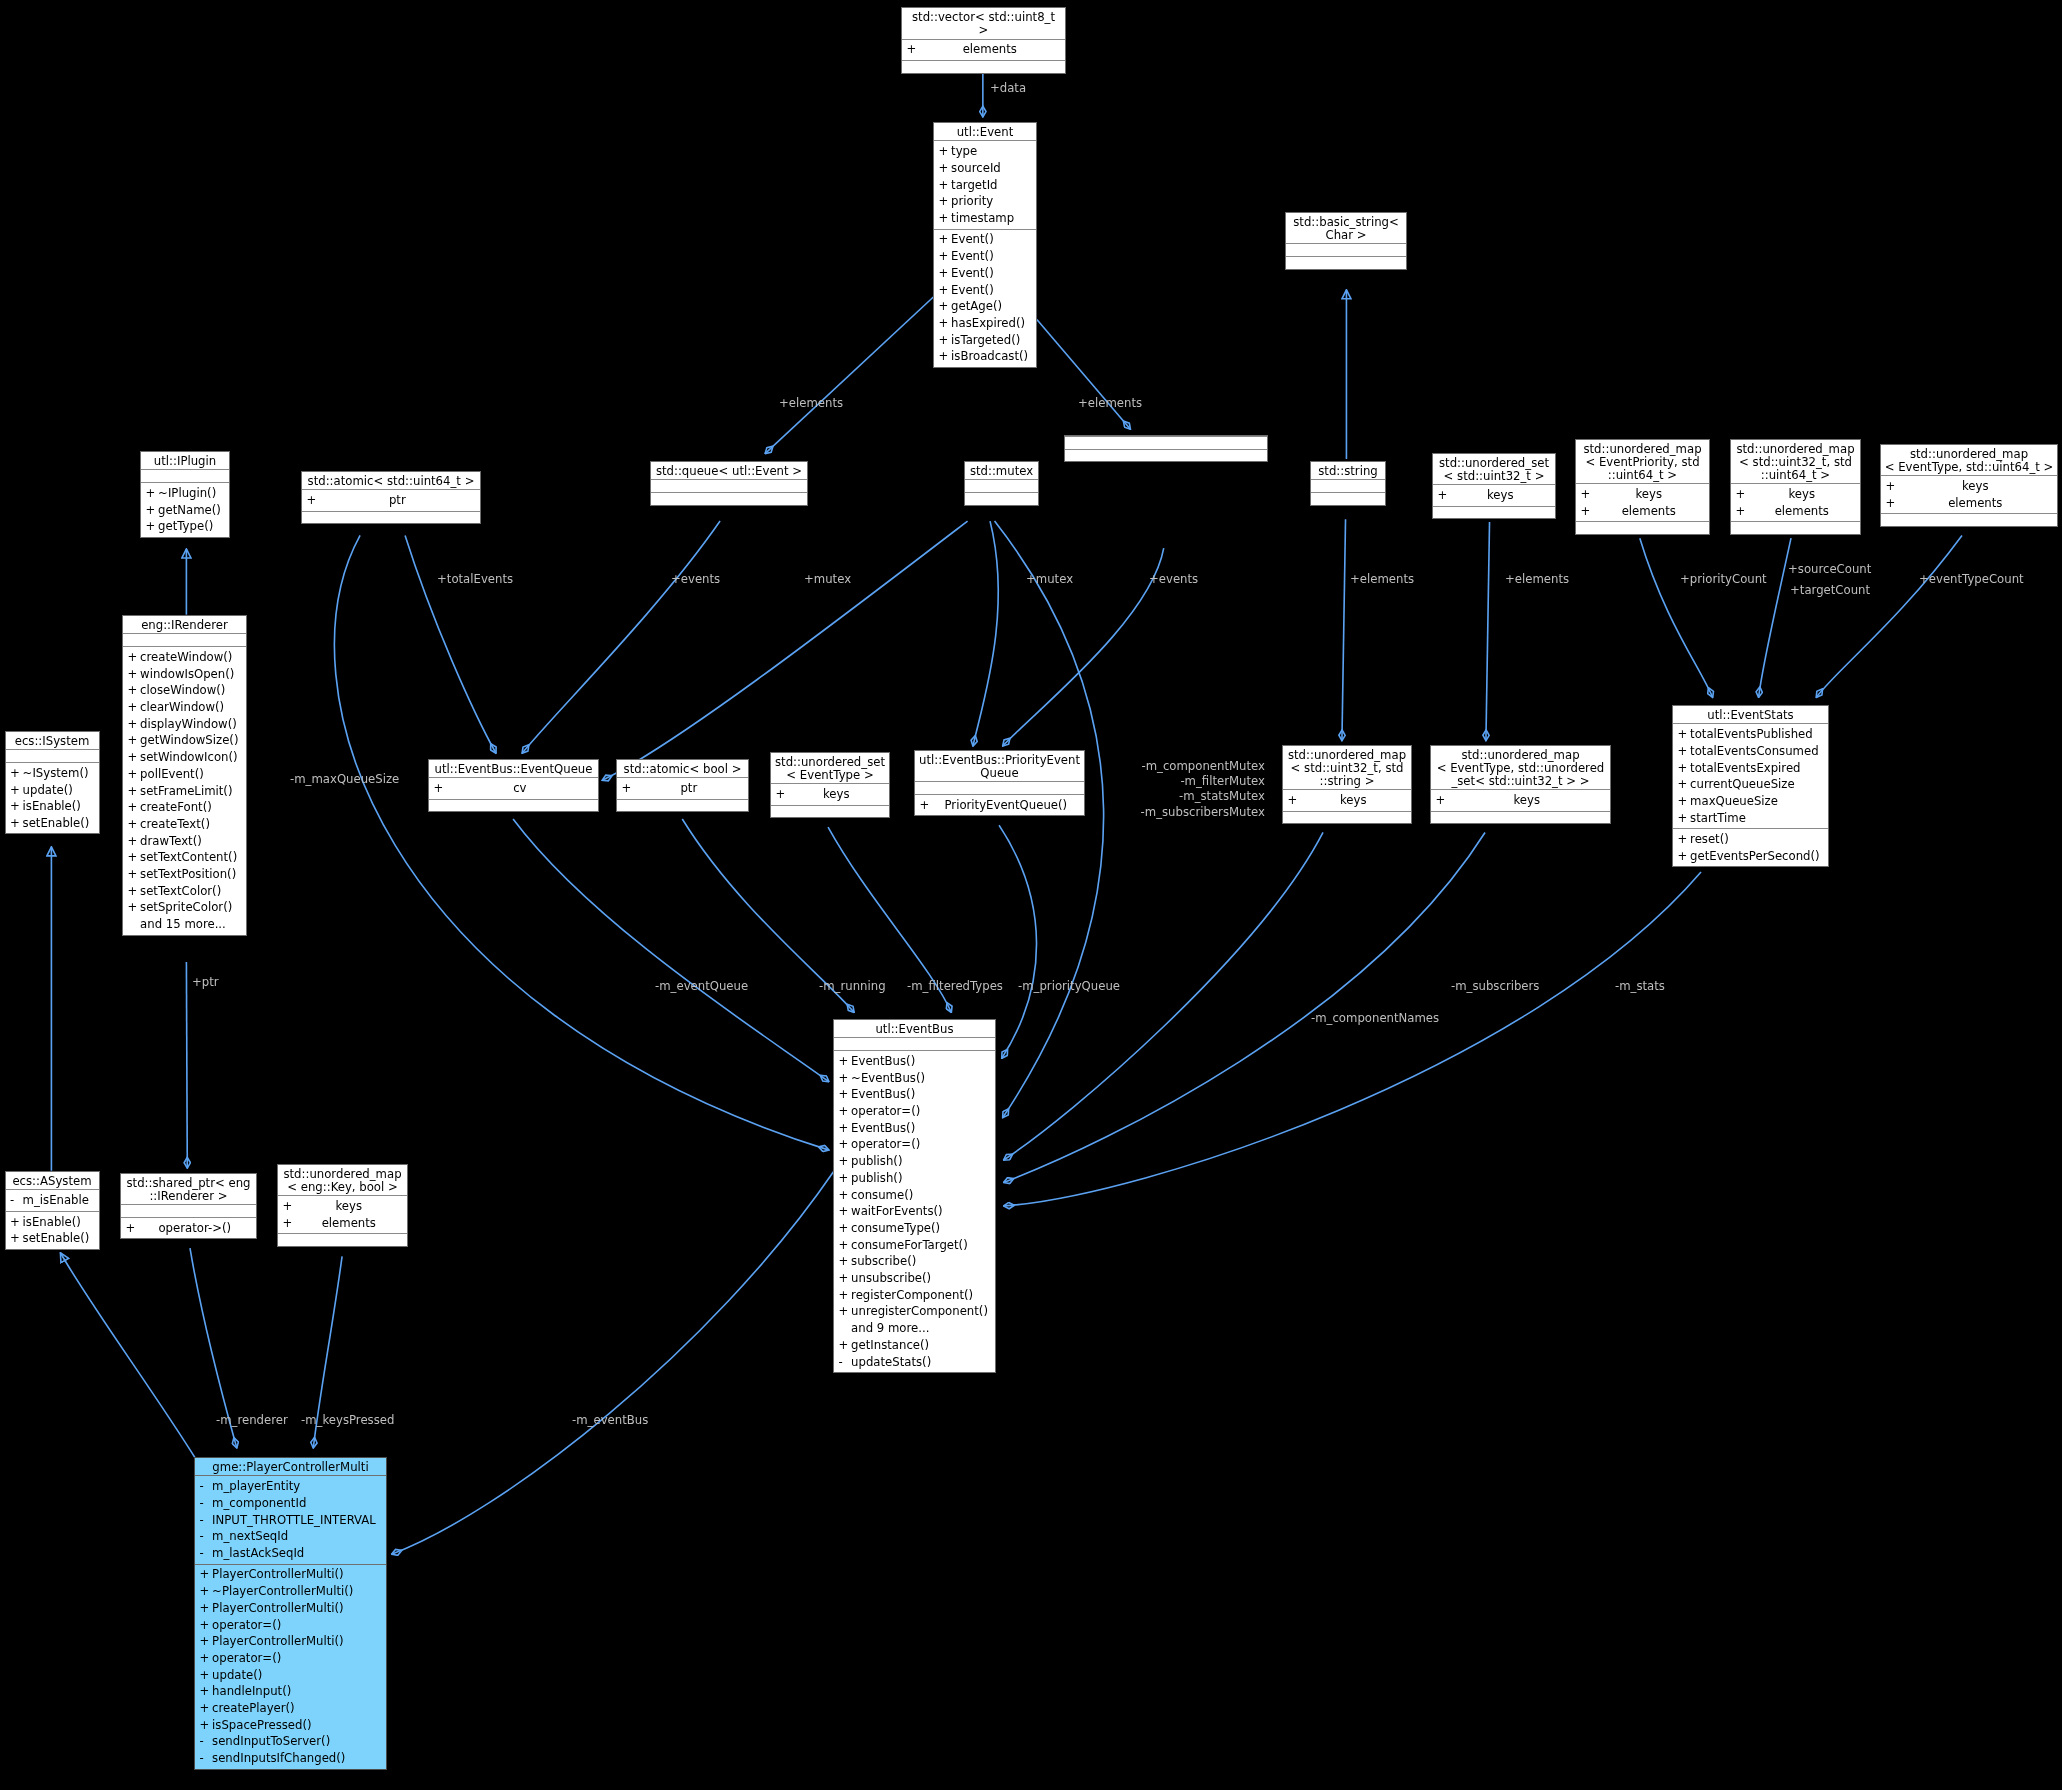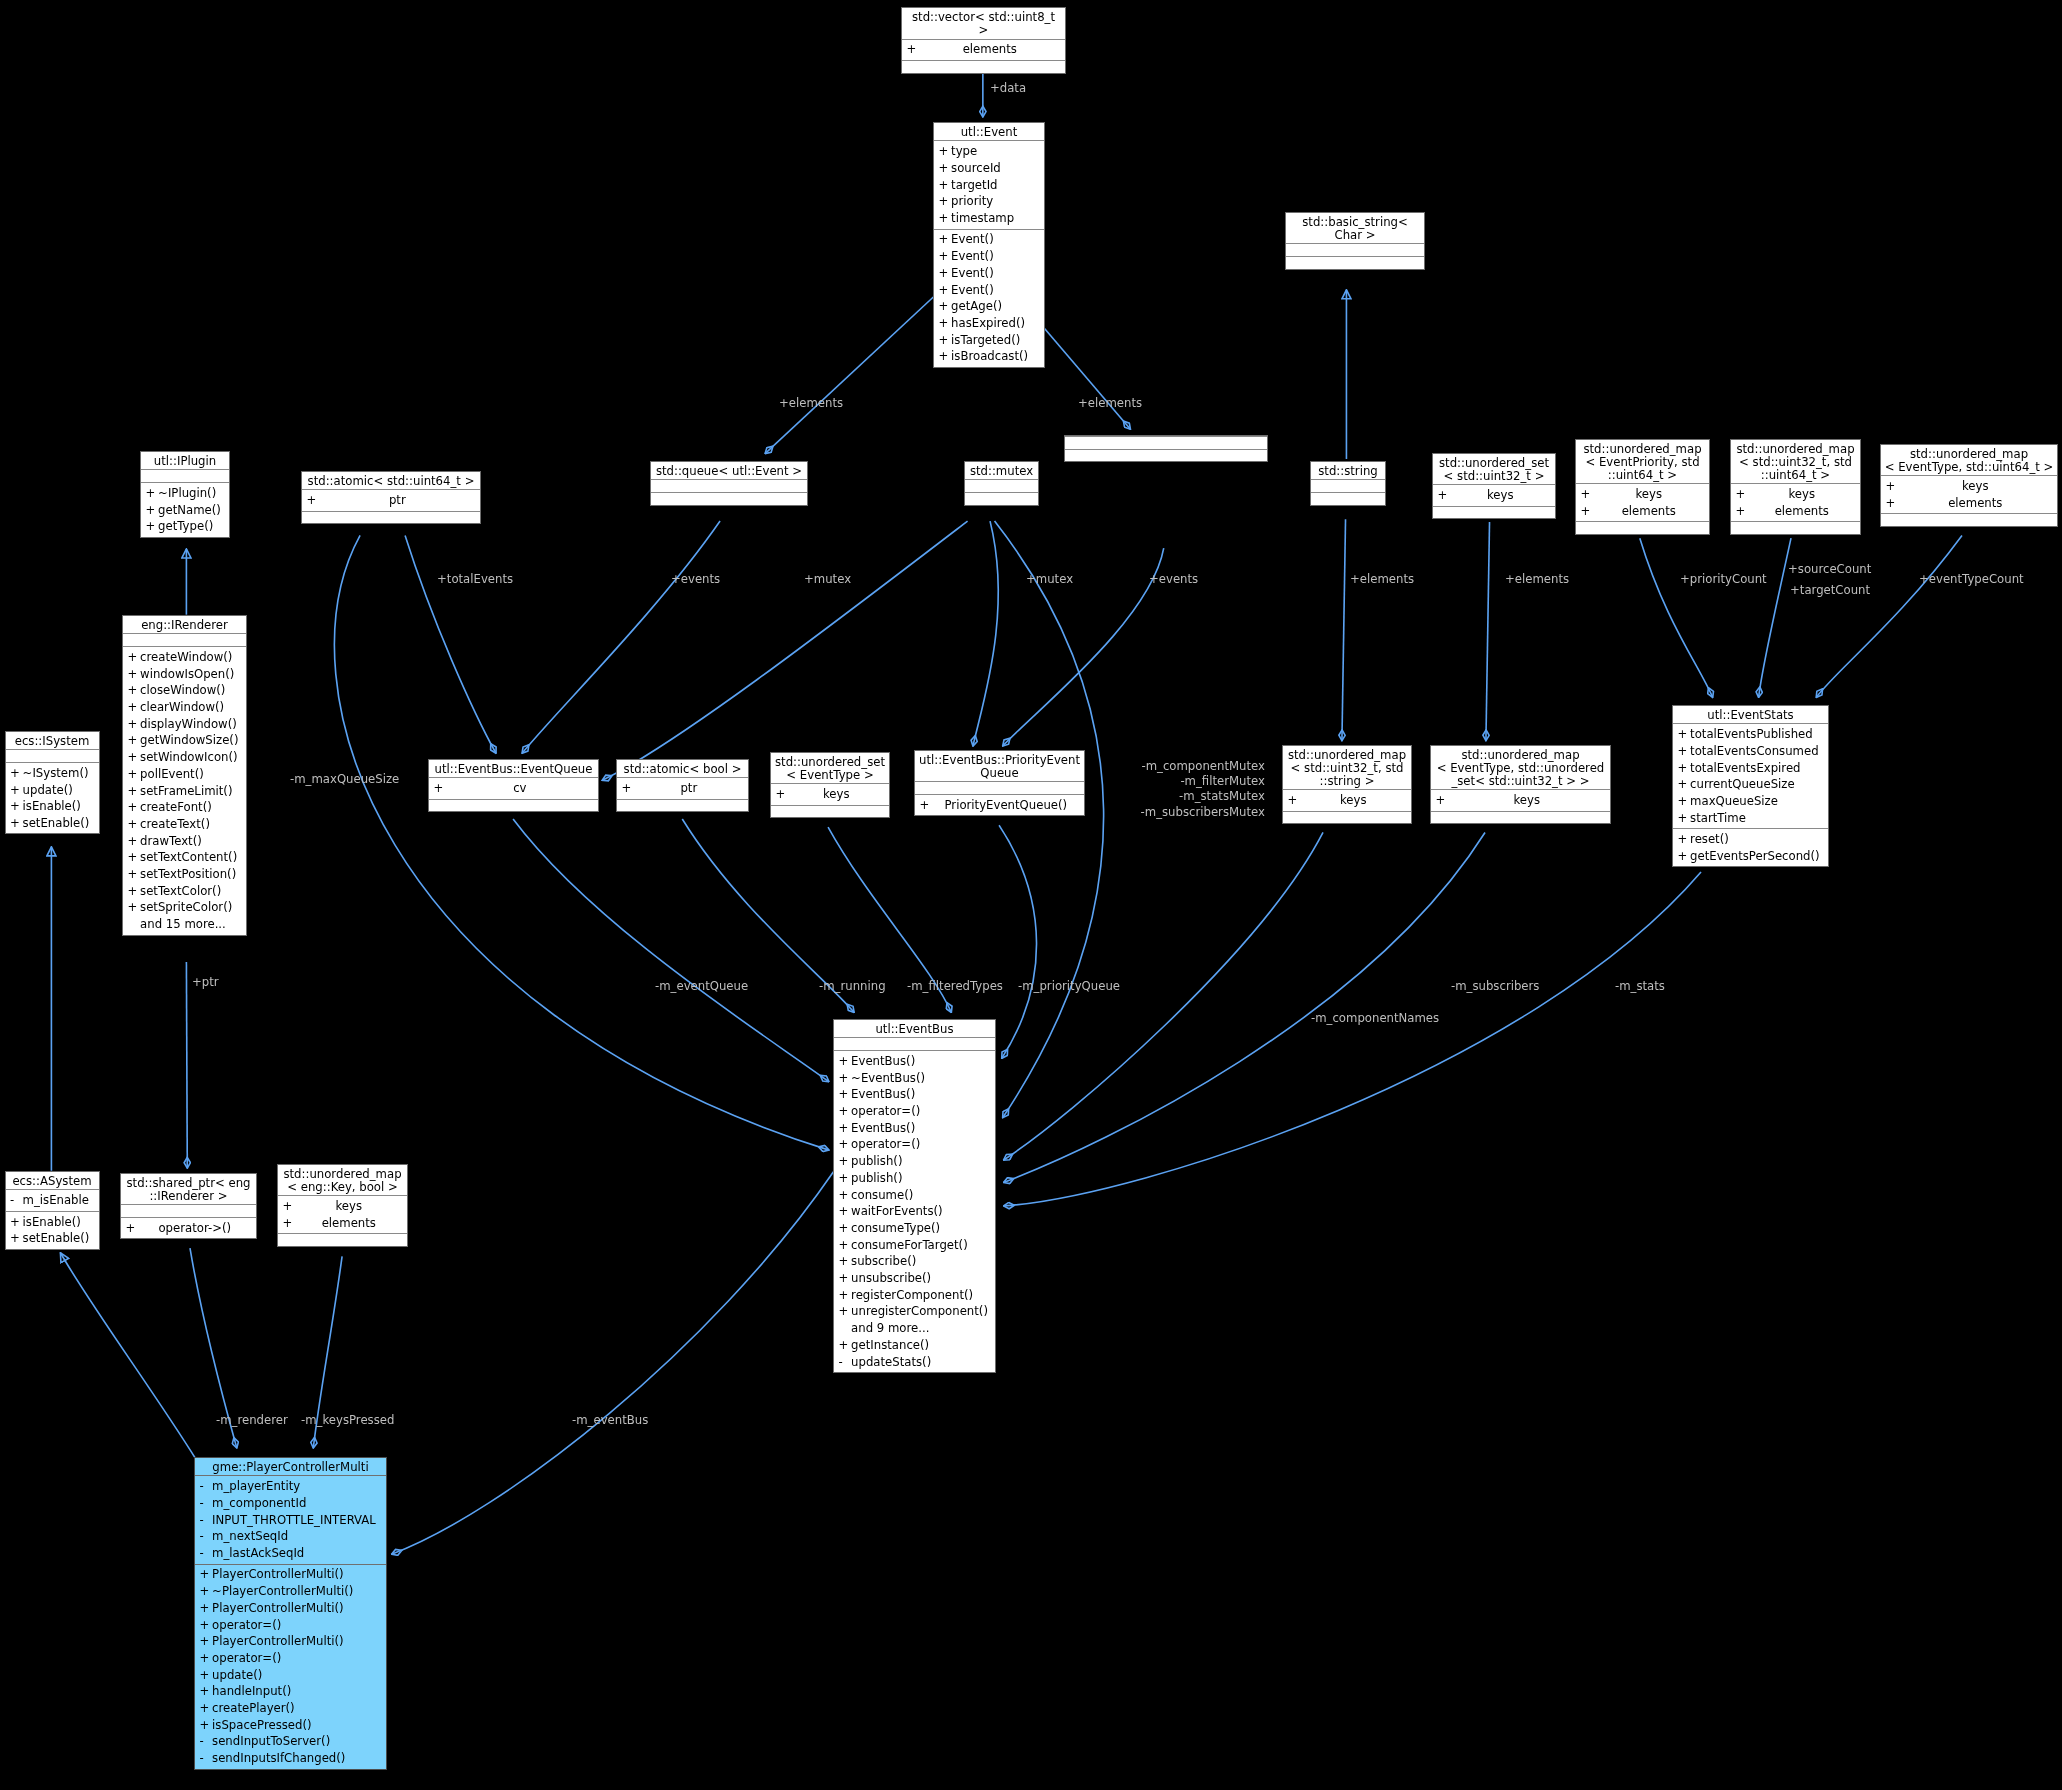--- a/index.html
+++ b/index.html
@@ -66,41 +66,41 @@
 </svg>
 
 <div id="nodes">
     <div class="uml-class spread" style="left: 901px; top: 7.2px; width: 165px;">
       <div class="uml-title">std::vector&lt; std::uint8_t &gt;</div>
       <div class="uml-sec">
         <div class="uml-row"><span class="sg">+</span><span class="nm">elements</span></div>
       </div>
       <div class="uml-sec"></div>
     </div>
-    <div class="uml-class" style="left: 933px; top: 122px; width: 112px;">
+    <div class="uml-class" style="left: 933px; top: 122px; width: 104px;">
       <div class="uml-title">utl::Event</div>
       <div class="uml-sec">
         <div class="uml-row"><span class="sg">+</span><span class="nm">type</span></div>
         <div class="uml-row"><span class="sg">+</span><span class="nm">sourceId</span></div>
         <div class="uml-row"><span class="sg">+</span><span class="nm">targetId</span></div>
         <div class="uml-row"><span class="sg">+</span><span class="nm">priority</span></div>
         <div class="uml-row"><span class="sg">+</span><span class="nm">timestamp</span></div>
       </div>
       <div class="uml-sec">
         <div class="uml-row"><span class="sg">+</span><span class="nm">Event()</span></div>
         <div class="uml-row"><span class="sg">+</span><span class="nm">Event()</span></div>
         <div class="uml-row"><span class="sg">+</span><span class="nm">Event()</span></div>
         <div class="uml-row"><span class="sg">+</span><span class="nm">Event()</span></div>
         <div class="uml-row"><span class="sg">+</span><span class="nm">getAge()</span></div>
         <div class="uml-row"><span class="sg">+</span><span class="nm">hasExpired()</span></div>
         <div class="uml-row"><span class="sg">+</span><span class="nm">isTargeted()</span></div>
         <div class="uml-row"><span class="sg">+</span><span class="nm">isBroadcast()</span></div>
       </div>
     </div>
-    <div class="uml-class spread" style="left: 1285px; top: 212px; width: 140px;">
+    <div class="uml-class spread" style="left: 1285px; top: 212px; width: 122px;">
       <div class="uml-title">std::basic_string&lt;
 Char &gt;</div>
       <div class="uml-sec"></div>
       <div class="uml-sec"></div>
     </div>
     <div class="uml-class" style="left: 140px; top: 451px; width: 90px;">
       <div class="uml-title">utl::IPlugin</div>
       <div class="uml-sec"></div>
       <div class="uml-sec">
         <div class="uml-row"><span class="sg">+</span><span class="nm">~IPlugin()</span></div>

